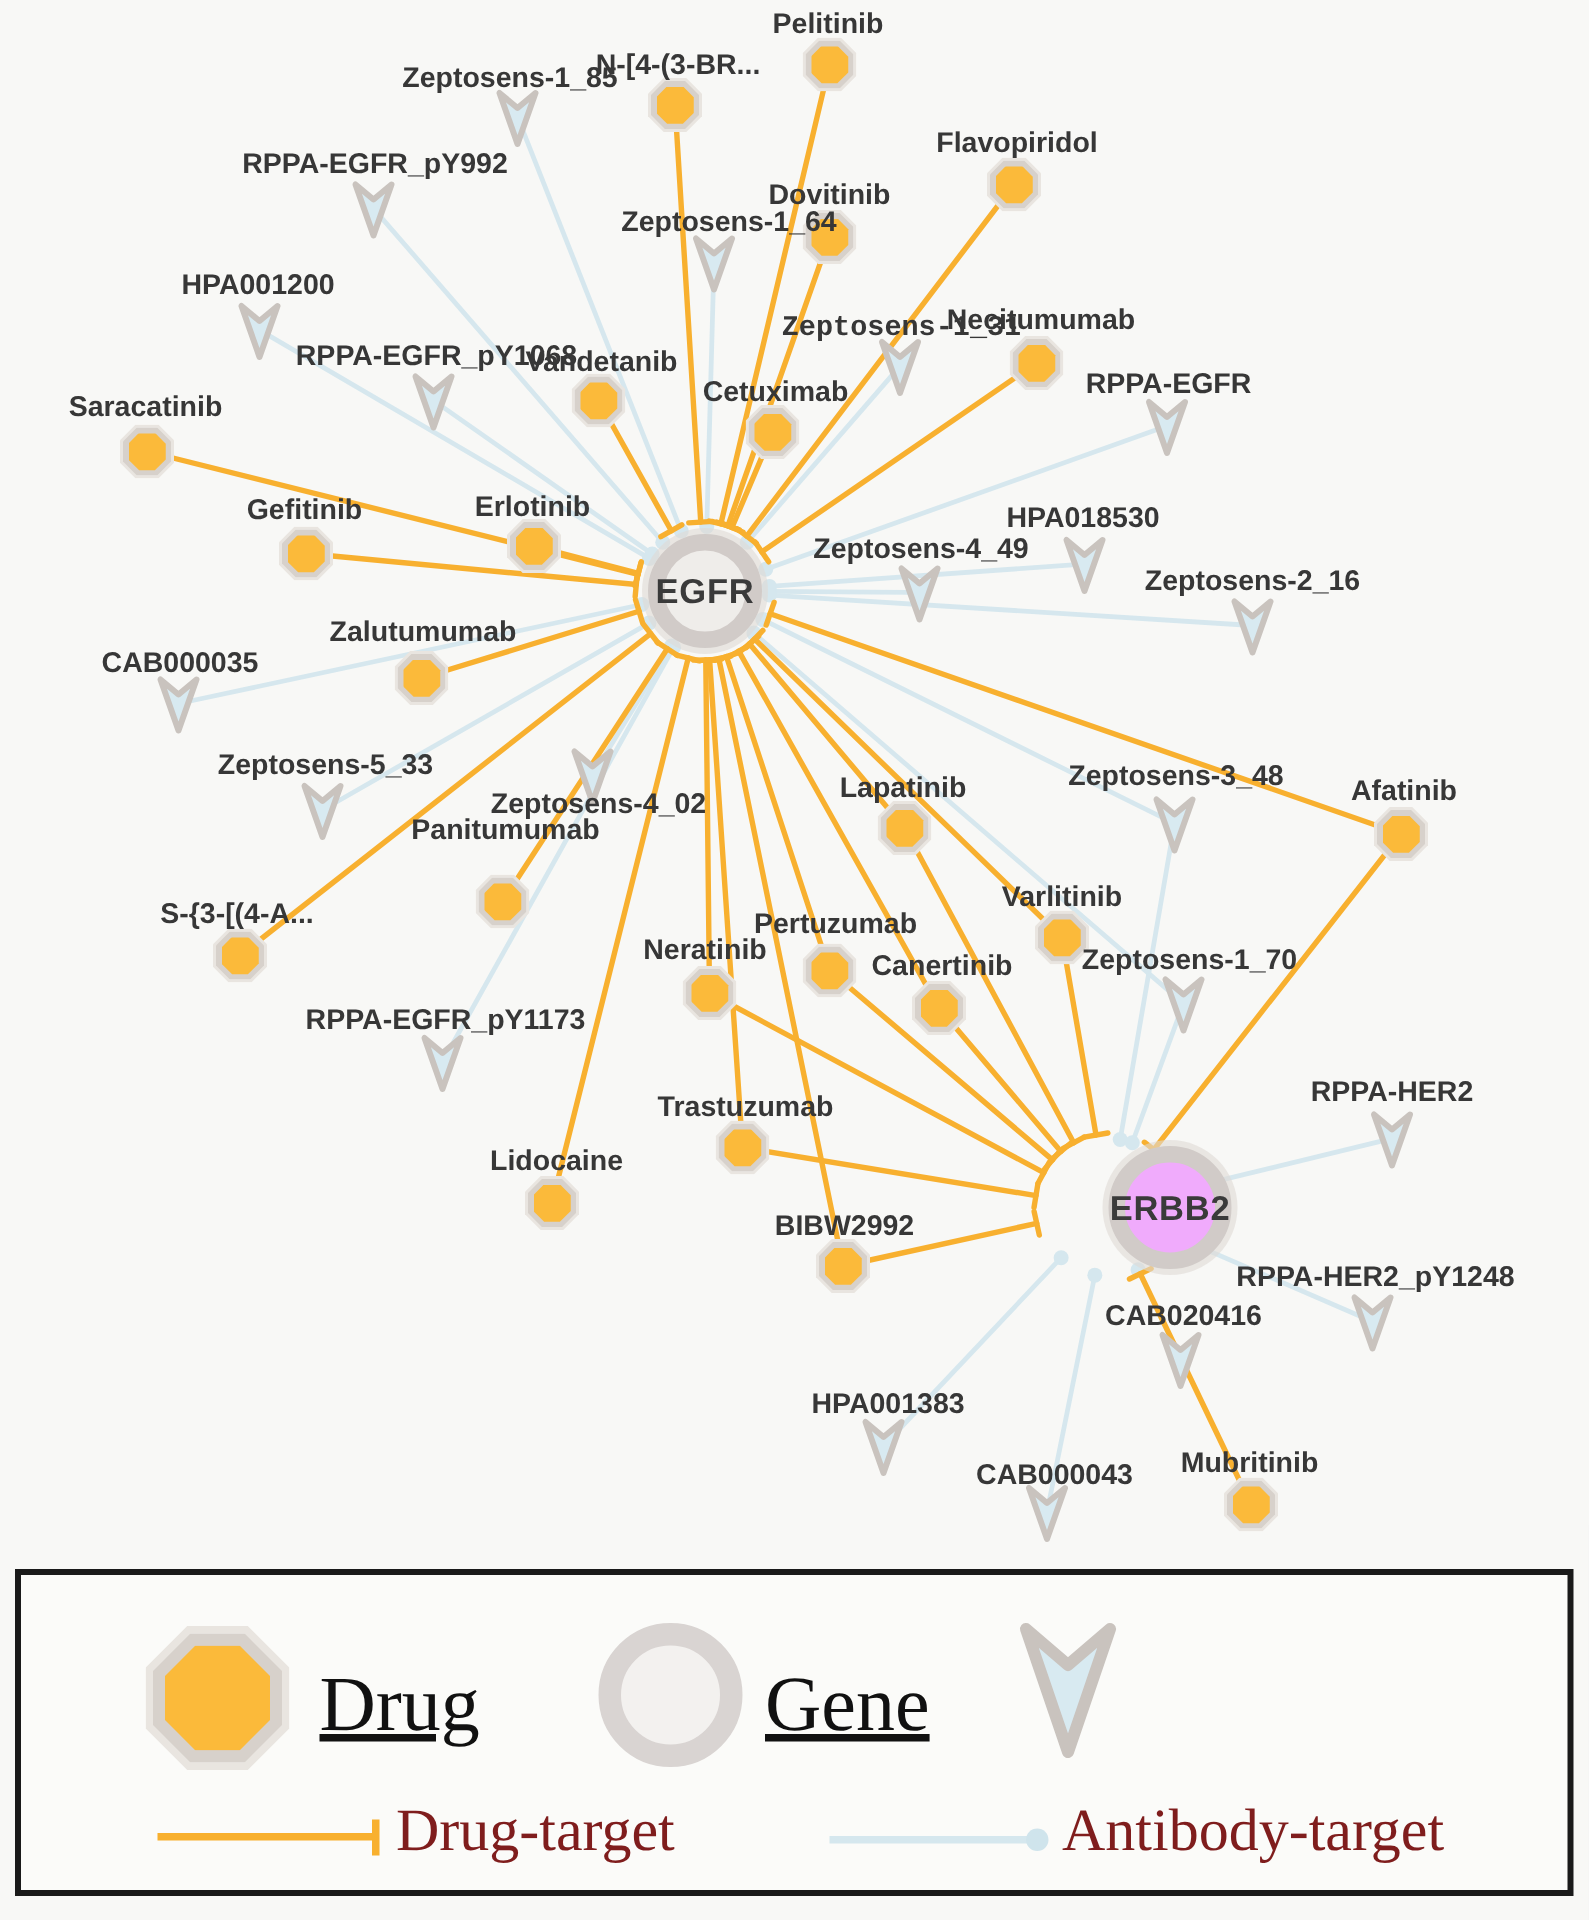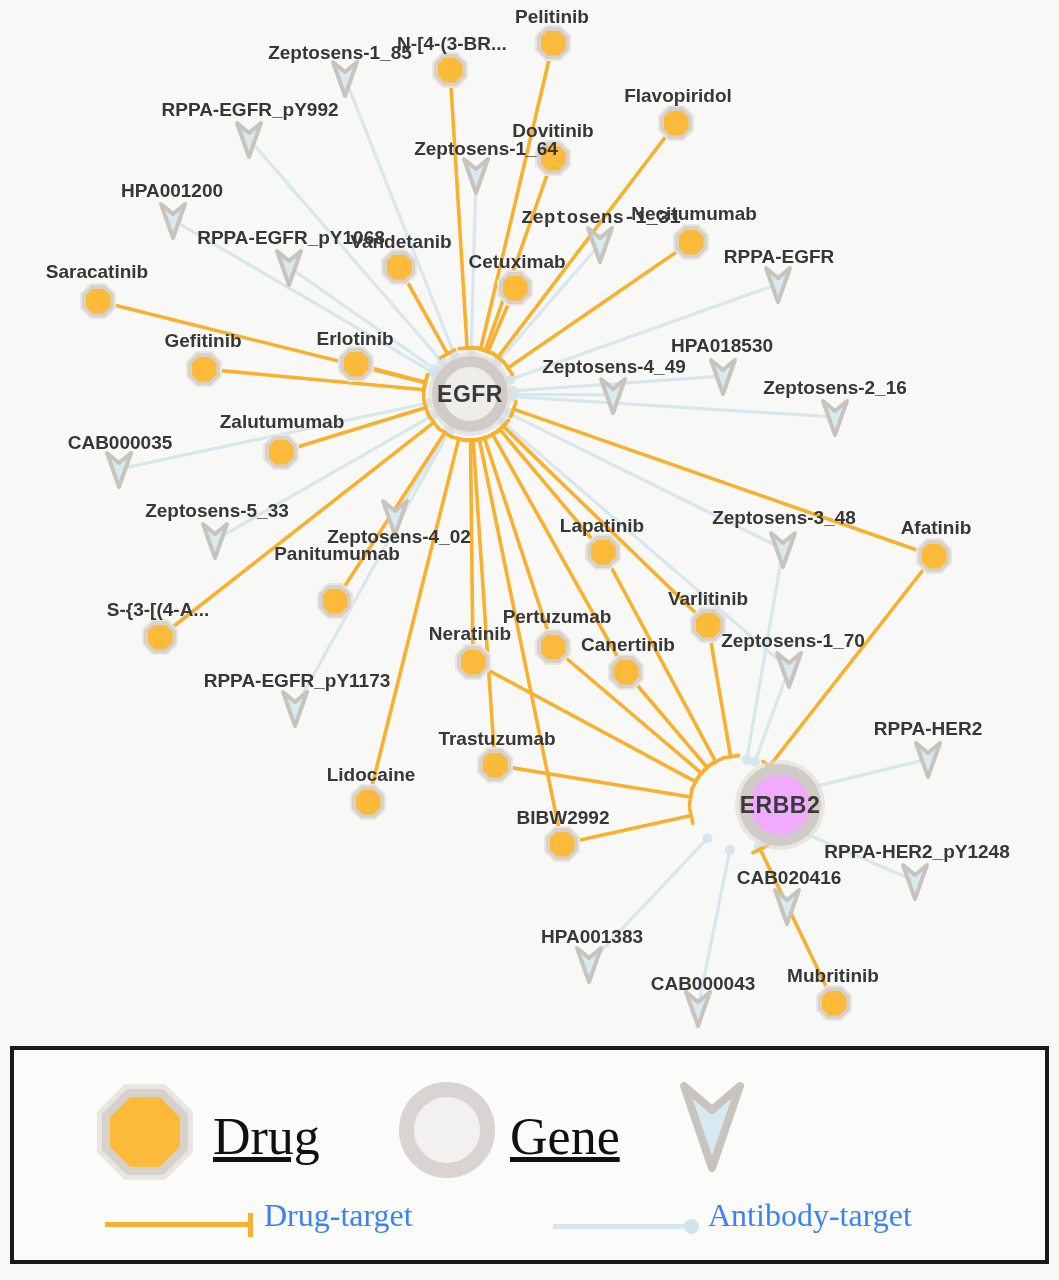--- a/index.html
+++ b/index.html
@@ -28,21 +28,21 @@
     font-family:"Liberation Serif",serif;font-weight:bold;font-size:42px;color:#0d0d0d;
   }
   #legend-box{
     position:absolute;left:10px;top:1046px;width:1031px;height:210px;z-index:5;
     border:4px solid #1a1a1a;background:#fbfbf9;
   }
   .lg-text{
     position:absolute;font-family:"Liberation Serif",serif;font-size:52px;color:#111;line-height:1.1;text-decoration:underline;
   }
   .lg-text2{
-    position:absolute;font-family:"Liberation Serif",serif;font-size:32px;color:#3b82f6;line-height:1.1;
+    position:absolute;font-family:"Liberation Serif",serif;font-size:40px;color:#7f1d1d;line-height:1.1;
   }
   .lg-line{position:absolute;height:5px;}
   .lg-bar{position:absolute;width:5px;height:24px;}
   .lg-dot{position:absolute;width:15px;height:15px;border-radius:50%;}
 </style>
 </head>
 <body>
 
 <div id="stage">
   <svg id="edges" width="1059" height="1280">

